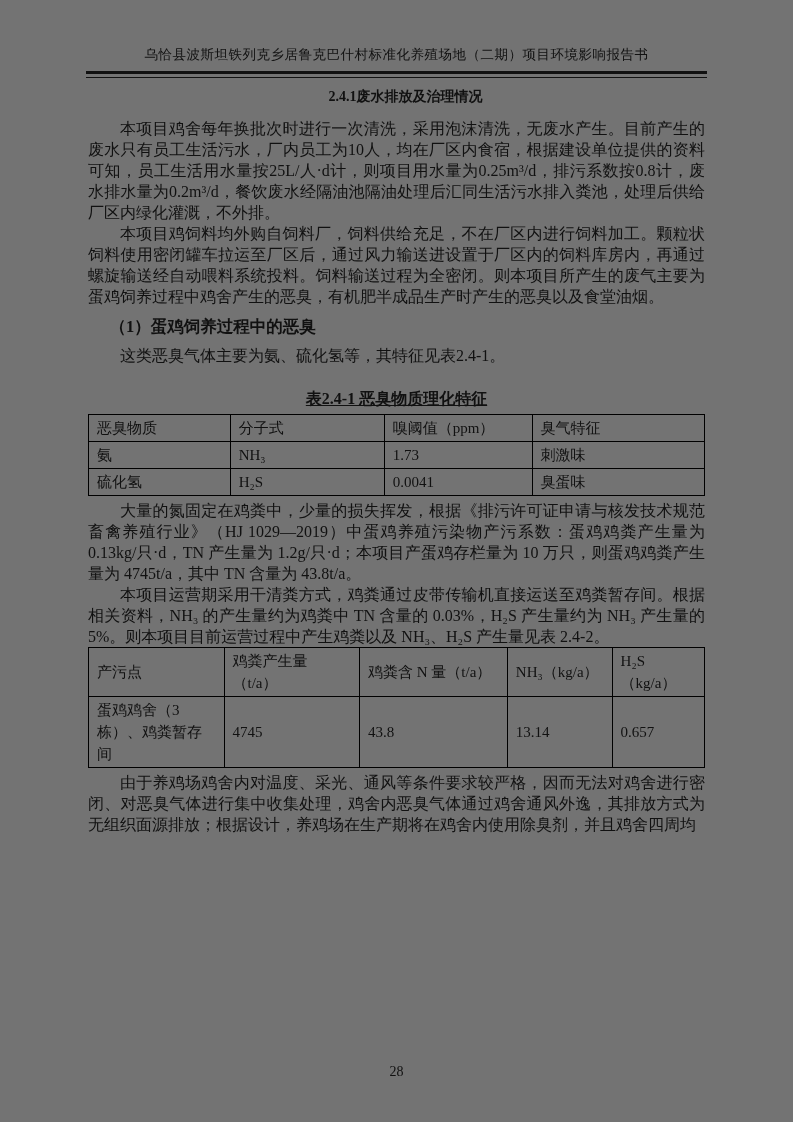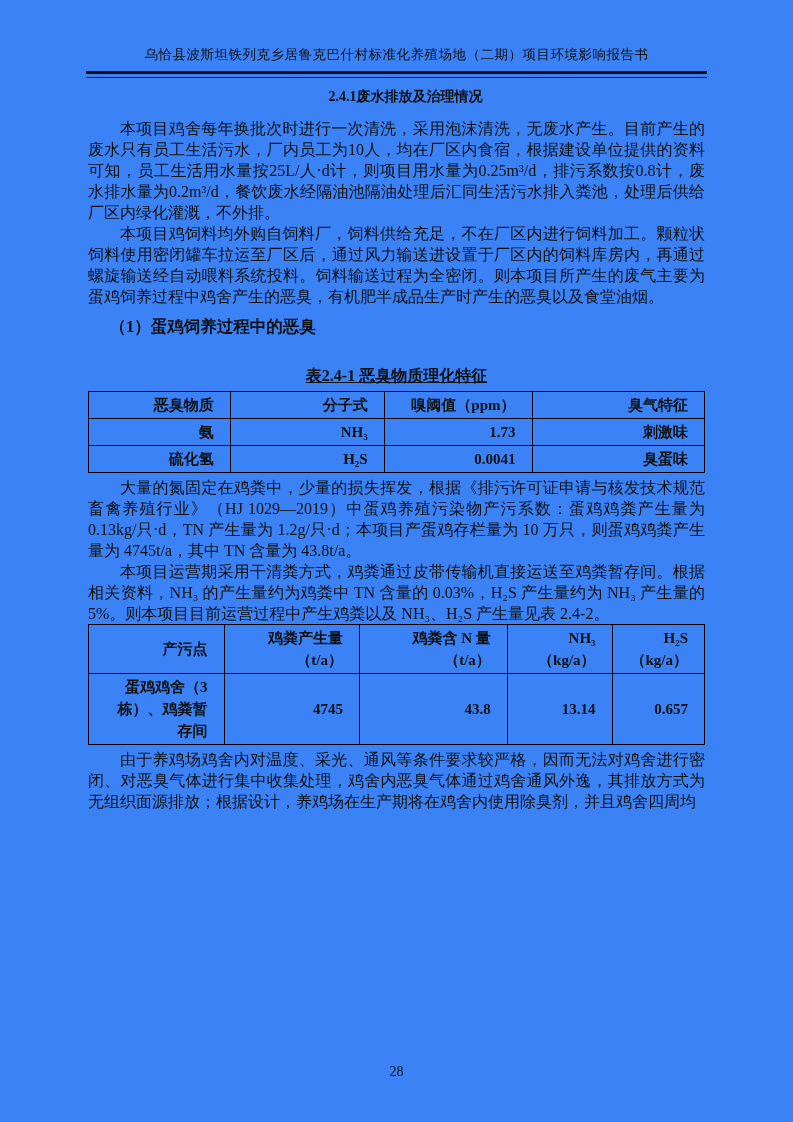--- a/index.html
+++ b/index.html
@@ -1,20 +1,20 @@
 <!DOCTYPE html>
 <html><head>
 <meta charset="utf-8">
 <style>
   html,body { margin:0; padding:0; background:#e8e8e8; }
   .page {
     position:relative;
     width:793px; height:1122px;
     margin:0 auto;
-    background:#3b82f6;
+    background:#737373;
     box-sizing:border-box;
     font-family:"Liberation Serif","DejaVu Serif",serif;
     color:#111;
     overflow:hidden;
   }
   .running-head {
     padding-top:46px;
     text-align:center;
     font-size:13.5px;
     letter-spacing:0.5px;
@@ -55,24 +55,24 @@
     text-decoration:underline;
   }
   table.doc-table {
     width:100%;
     border-collapse:collapse;
     font-size:15px;
     table-layout:fixed;
   }
   table.doc-table th, table.doc-table td {
     border:1.5px solid #000;
-    text-align:right;
+    text-align:left;
     vertical-align:middle;
-    font-weight:bold;
-    padding:2px 16px;
+    font-weight:normal;
+    padding:2px 8px;
     line-height:22px;
     height:24px;
     box-sizing:border-box;
   }
   .spacer-sm { height:4px; }
   .page-number {
     position:absolute;
     bottom:42px; left:0;
     width:100%;
     text-align:center;
@@ -91,20 +91,21 @@
   </div>
 
   <div class="content">
 
     <div class="section-heading">2.4.1废水排放及治理情况</div>
     <p class="body">本项目鸡舍每年换批次时进行一次清洗，采用泡沫清洗，无废水产生。目前产生的废水只有员工生活污水，厂内员工为10人，均在厂区内食宿，根据建设单位提供的资料可知，员工生活用水量按25L/人·d计，则项目用水量为0.25m³/d，排污系数按0.8计，废水排水量为0.2m³/d，餐饮废水经隔油池隔油处理后汇同生活污水排入粪池，处理后供给厂区内绿化灌溉，不外排。</p>
 
     <p class="body">本项目鸡饲料均外购自饲料厂，饲料供给充足，不在厂区内进行饲料加工。颗粒状饲料使用密闭罐车拉运至厂区后，通过风力输送进设置于厂区内的饲料库房内，再通过螺旋输送经自动喂料系统投料。饲料输送过程为全密闭。则本项目所产生的废气主要为蛋鸡饲养过程中鸡舍产生的恶臭，有机肥半成品生产时产生的恶臭以及食堂油烟。</p>
 
     <div class="sub-heading">（1）蛋鸡饲养过程中的恶臭</div>
+    <p class="body">这类恶臭气体主要为氨、硫化氢等，其特征见表2.4-1。</p>
 
     <div class="table-title">表2.4-1 恶臭物质理化特征</div>
     <table class="doc-table">
       <colgroup>
         <col style="width:23%">
           <col style="width:25%">
           <col style="width:24%">
           <col style="width:28%">
       </colgroup>
       <tbody>

